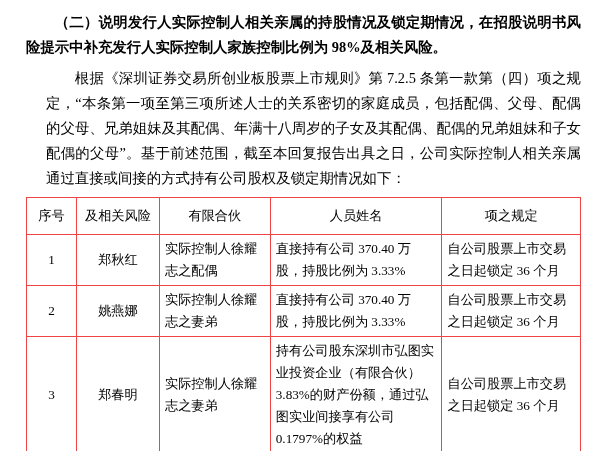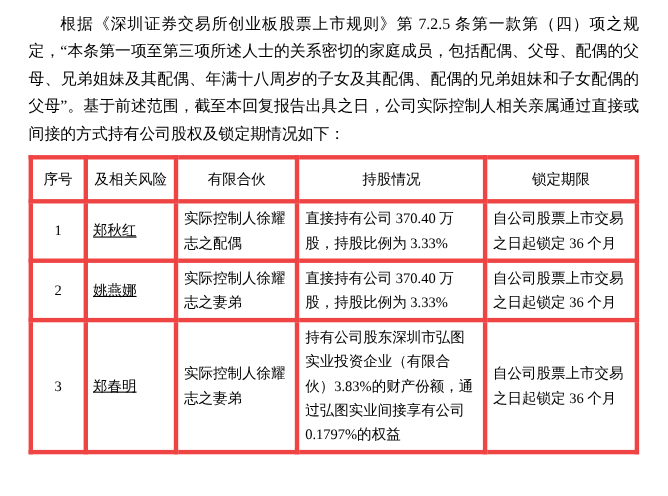--- a/index.html
+++ b/index.html
@@ -32,78 +32,80 @@
     font-weight: bold;
   }
   .indent {
     text-indent: 2em;
   }
   .p-heading {
     margin-bottom: 6px;
   }
   .p-body {
     margin-bottom: 4px;
+    margin-left: 20px;
   }
   table.holding {
     width: 100%;
     border-collapse: collapse;
     table-layout: fixed;
     margin-top: 6px;
     font-size: 13.2px;
     line-height: 22px;
   }
   table.holding th,
   table.holding td {
-    border: 4px solid #ef4444;
+    border: 1px solid #ef4444;
     padding: 3px 5px;
     vertical-align: middle;
   }
   table.holding th {
     text-align: center;
     font-weight: normal;
     height: 30px;
   }
   td.c-idx {
     text-align: center;
   }
   td.c-name {
-    text-decoration: underline;
+    text-align: center;
   }
   td.c-rel, td.c-hold, td.c-lock {
     text-align: left;
   }
   .col-idx { width: 9%; }
   .col-name { width: 15%; }
   .col-rel { width: 20%; }
   .col-hold { width: 31%; }
   .col-lock { width: 25%; }
 </style>
 </head>
 <body>
 
 <div class="page">
 
+  <p class="para bold indent p-heading">（二）说明发行人实际控制人相关亲属的持股情况及锁定期情况，在招股说明书风险提示中补充发行人实际控制人家族控制比例为 98%及相关风险。</p>
 
   <p class="para indent p-body">根据《深圳证券交易所创业板股票上市规则》第 7.2.5 条第一款第（四）项之规定，“本条第一项至第三项所述人士的关系密切的家庭成员，包括配偶、父母、配偶的父母、兄弟姐妹及其配偶、年满十八周岁的子女及其配偶、配偶的兄弟姐妹和子女配偶的父母”。基于前述范围，截至本回复报告出具之日，公司实际控制人相关亲属通过直接或间接的方式持有公司股权及锁定期情况如下：</p>
 
   <table class="holding">
     <colgroup>
       <col class="col-idx">
       <col class="col-name">
       <col class="col-rel">
       <col class="col-hold">
       <col class="col-lock">
     </colgroup>
     <thead>
       <tr>
         <th>序号</th>
         <th>及相关风险</th>
         <th>有限合伙</th>
-        <th>持股情况</th>
-        <th>锁定期限</th>
+        <th>人员姓名</th>
+        <th>项之规定</th>
       </tr>
     </thead>
     <tbody>
       <tr>
         <td class="c-idx">1</td>
         <td class="c-name">郑秋红</td>
         <td class="c-rel">实际控制人徐耀志之配偶</td>
         <td class="c-hold">直接持有公司 370.40 万股，持股比例为 3.33%</td>
         <td class="c-lock">自公司股票上市交易之日起锁定 36 个月</td>
       </tr>

